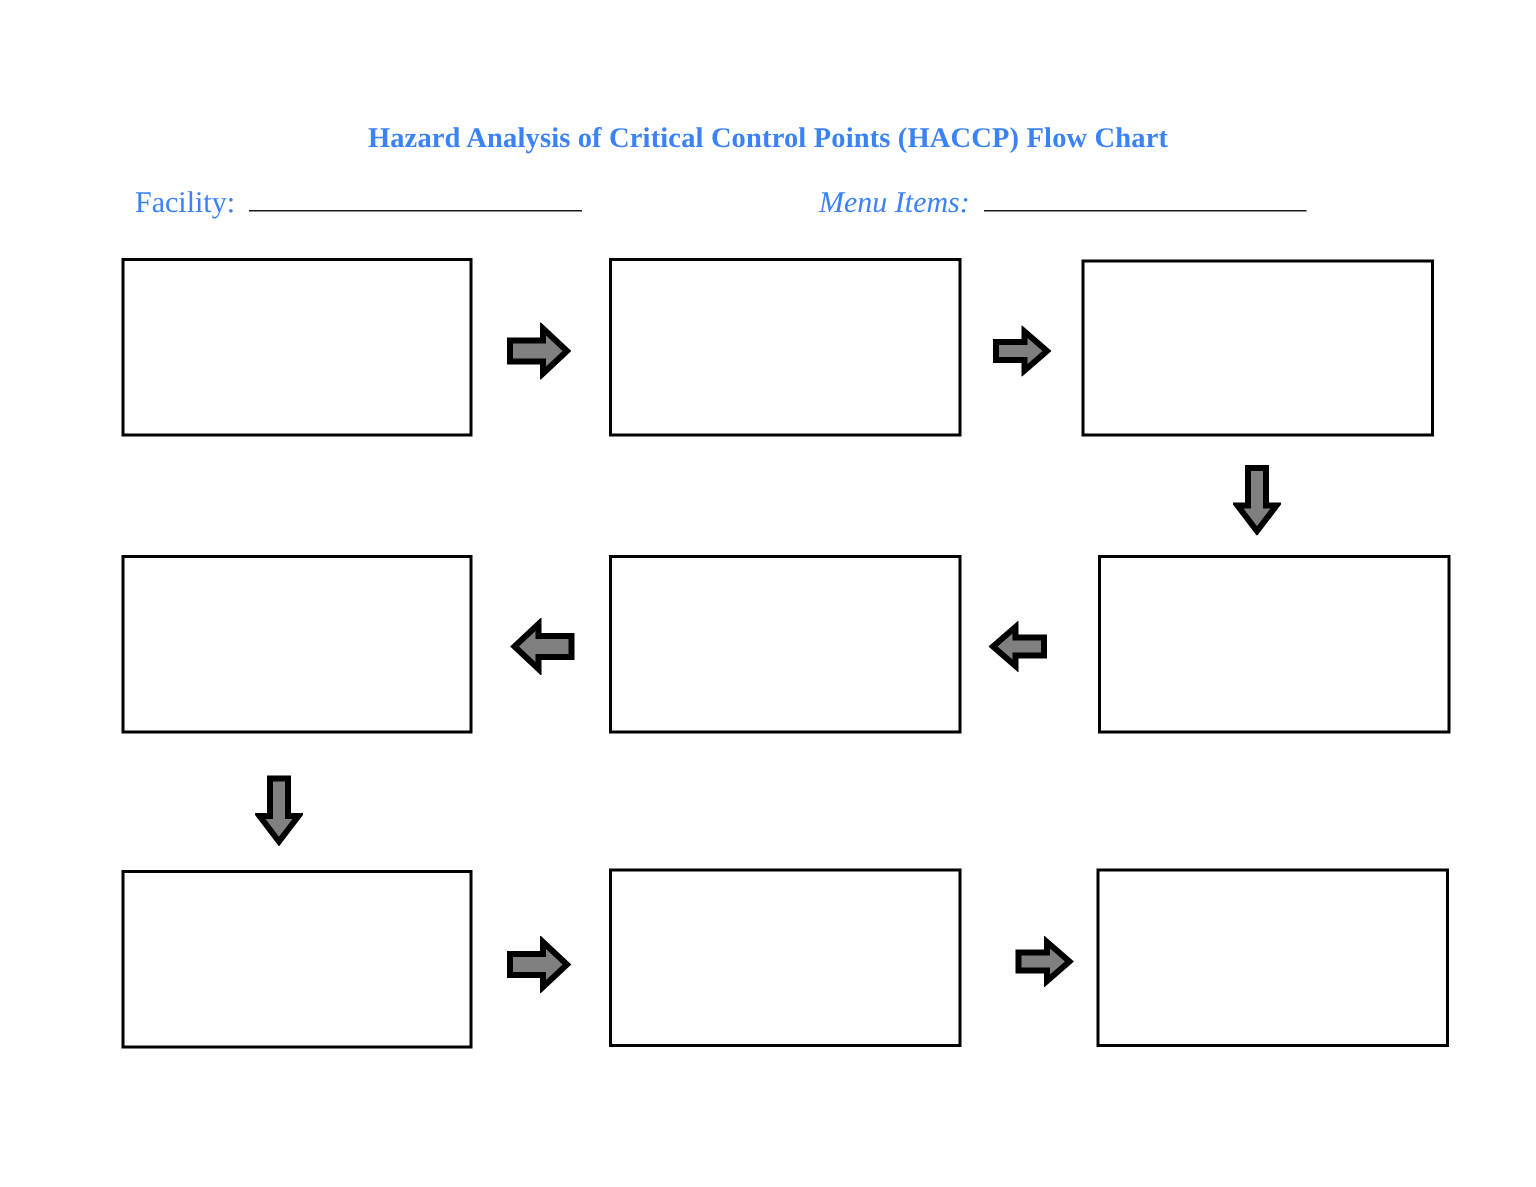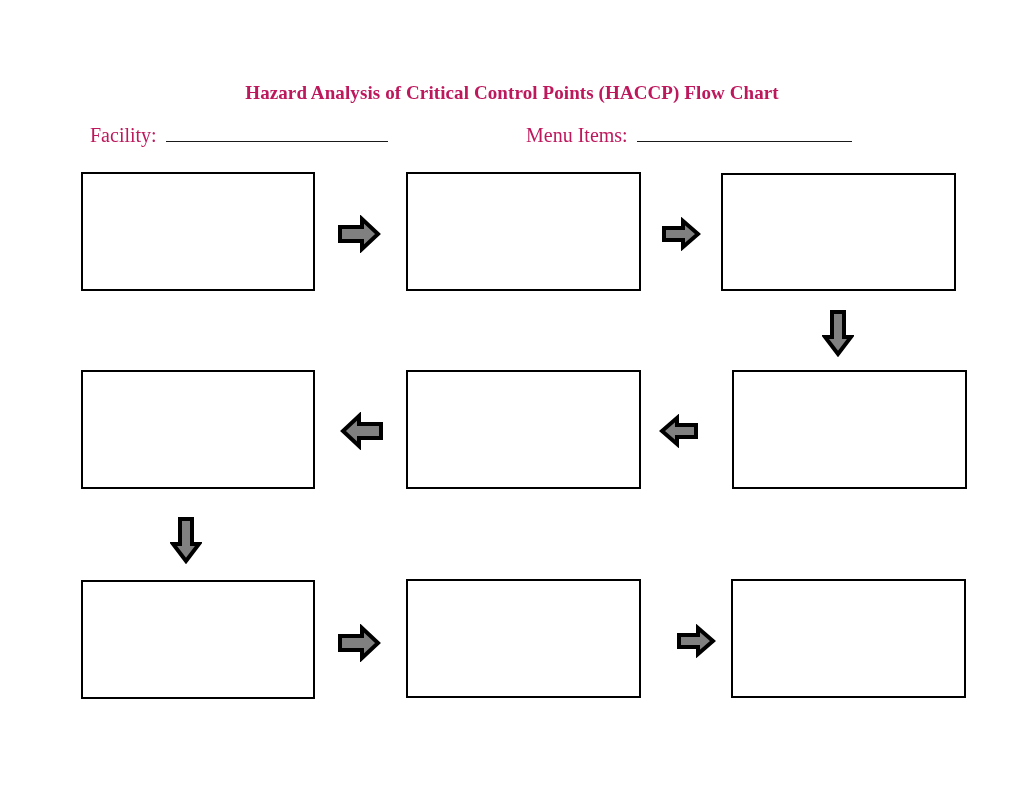--- a/index.html
+++ b/index.html
@@ -8,21 +8,21 @@
     padding: 0;
     background: #ffffff;
   }
   #page {
     position: relative;
     width: 1024px;
     height: 791px;
     background: #ffffff;
     overflow: hidden;
     font-family: "Liberation Serif", "DejaVu Serif", serif;
-    color: #be185d;
+    color: #3b82f6;
   }
 
   
   #chart-title {
     position: absolute;
     left: 0;
     top: 82px;
     width: 1024px;
     text-align: center;
     font-size: 19px;
@@ -41,21 +41,21 @@
   }
   .field .field-blank {
     display: inline-block;
     border-bottom: 1px solid #1a1a1a;
     vertical-align: baseline;
     margin-left: 4px;
     height: 12px;
   }
   #facility-field { left: 90px; top: 124px; }
   #facility-field .field-blank { width: 222px; }
-  #menu-items-field { left: 526px; top: 124px; }
+  #menu-items-field { left: 546px; top: 124px; font-style: italic; }
   #menu-items-field .field-blank { width: 215px; }
 
   
   .process-box {
     position: absolute;
     background: #ffffff;
     border: 2px solid #000000;
     box-sizing: border-box;
   }
 

